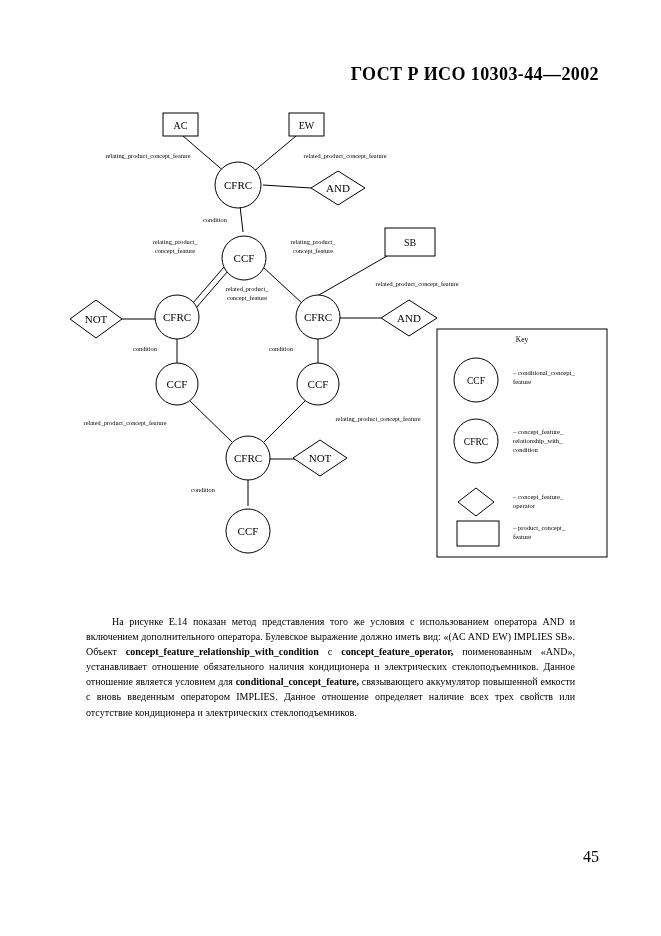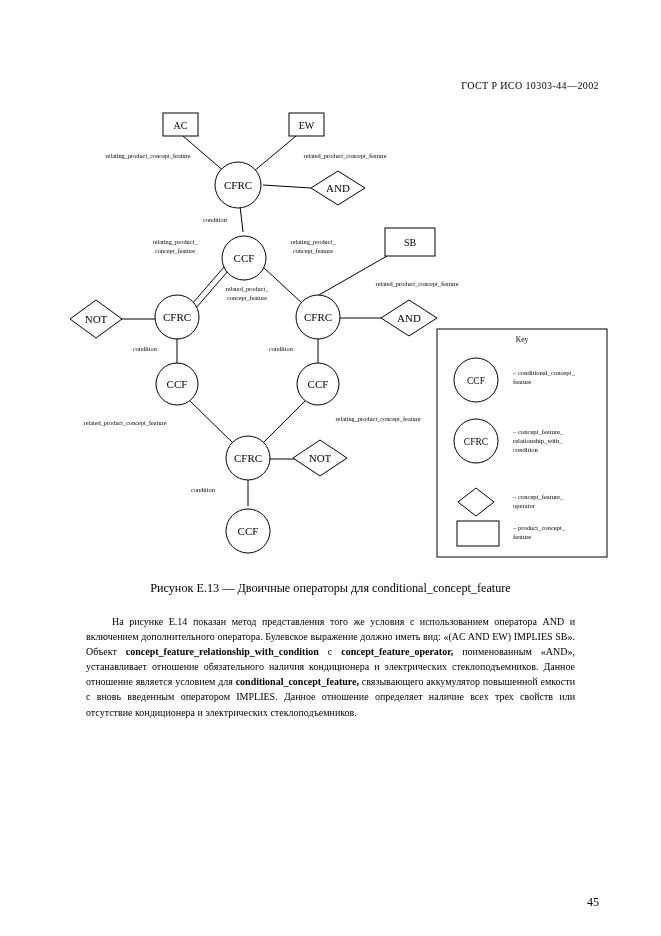--- a/index.html
+++ b/index.html
@@ -17,25 +17,25 @@
   }
   .page {
     position: absolute;
     inset: 0;
     width: 661px;
     height: 936px;
   }
   
   .header {
     position: absolute;
-    top: 80px;
+    top: 64px;
     right: 62px;
     font-family: "Liberation Serif", serif;
-    font-weight: normal;
-    font-size: 10px;
+    font-weight: bold;
+    font-size: 18px;
     letter-spacing: 0.4px;
     white-space: nowrap;
   }
   
   .figure {
     position: absolute;
     left: 0;
     top: 96px;
     width: 661px;
     height: 470px;
@@ -65,23 +65,22 @@
     text-justify: inter-word;
     font-family: "Liberation Serif", serif;
     text-indent: 26px;
   }
   .body-text b { font-weight: bold; }
   
   .page-number {
     position: absolute;
     top: 848px;
     right: 62px;
-    font-size: 12px;
-    font-family: "Liberation Serif", serif;
-    margin-top: 47px;
+    font-size: 16px;
+    font-family: "Liberation Serif", serif;
   }
   
   text {
     font-family: "Liberation Serif", serif;
     fill: #000;
   }
   .node-label { font-size: 11px; text-anchor: middle; }
   .edge-label { font-size: 6.3px; text-anchor: middle; }
   .box-label { font-size: 10px; text-anchor: middle; }
   .key-title { font-size: 7.5px; text-anchor: middle; }
@@ -229,19 +228,18 @@
         <text class="key-desc" x="513" y="412">operator</text>
 
         <rect class="shape" x="457" y="425" width="42" height="25"></rect>
         <text class="key-desc" x="513" y="434">– product_concept_</text>
         <text class="key-desc" x="513" y="443">feature</text>
       </g>
 
     </svg>
   </div>
 
-  <div class="caption">Рисунок Е.13 — Двоичные операторы для conditional_concept_feature</div>
 
   <div class="body-text">На рисунке Е.14 показан метод представления того же условия с использованием оператора AND и включением дополнительного оператора. Булевское выражение должно иметь вид: «(AC AND EW) IMPLIES SB». Объект <b>concept_feature_relationship_with_condition</b> с <b>concept_feature_operator,</b> поименованным «AND», устанавливает отношение обязательного наличия кондиционера и электрических стеклоподъемников. Данное отношение является условием для <b>conditional_concept_feature,</b> связывающего аккумулятор повышенной емкости с вновь введенным оператором IMPLIES. Данное отношение определяет наличие всех трех свойств или отсутствие кондиционера и электрических стеклоподъемников.</div>
 
   <div class="page-number">45</div>
 
 </div>
 
 </body></html>

